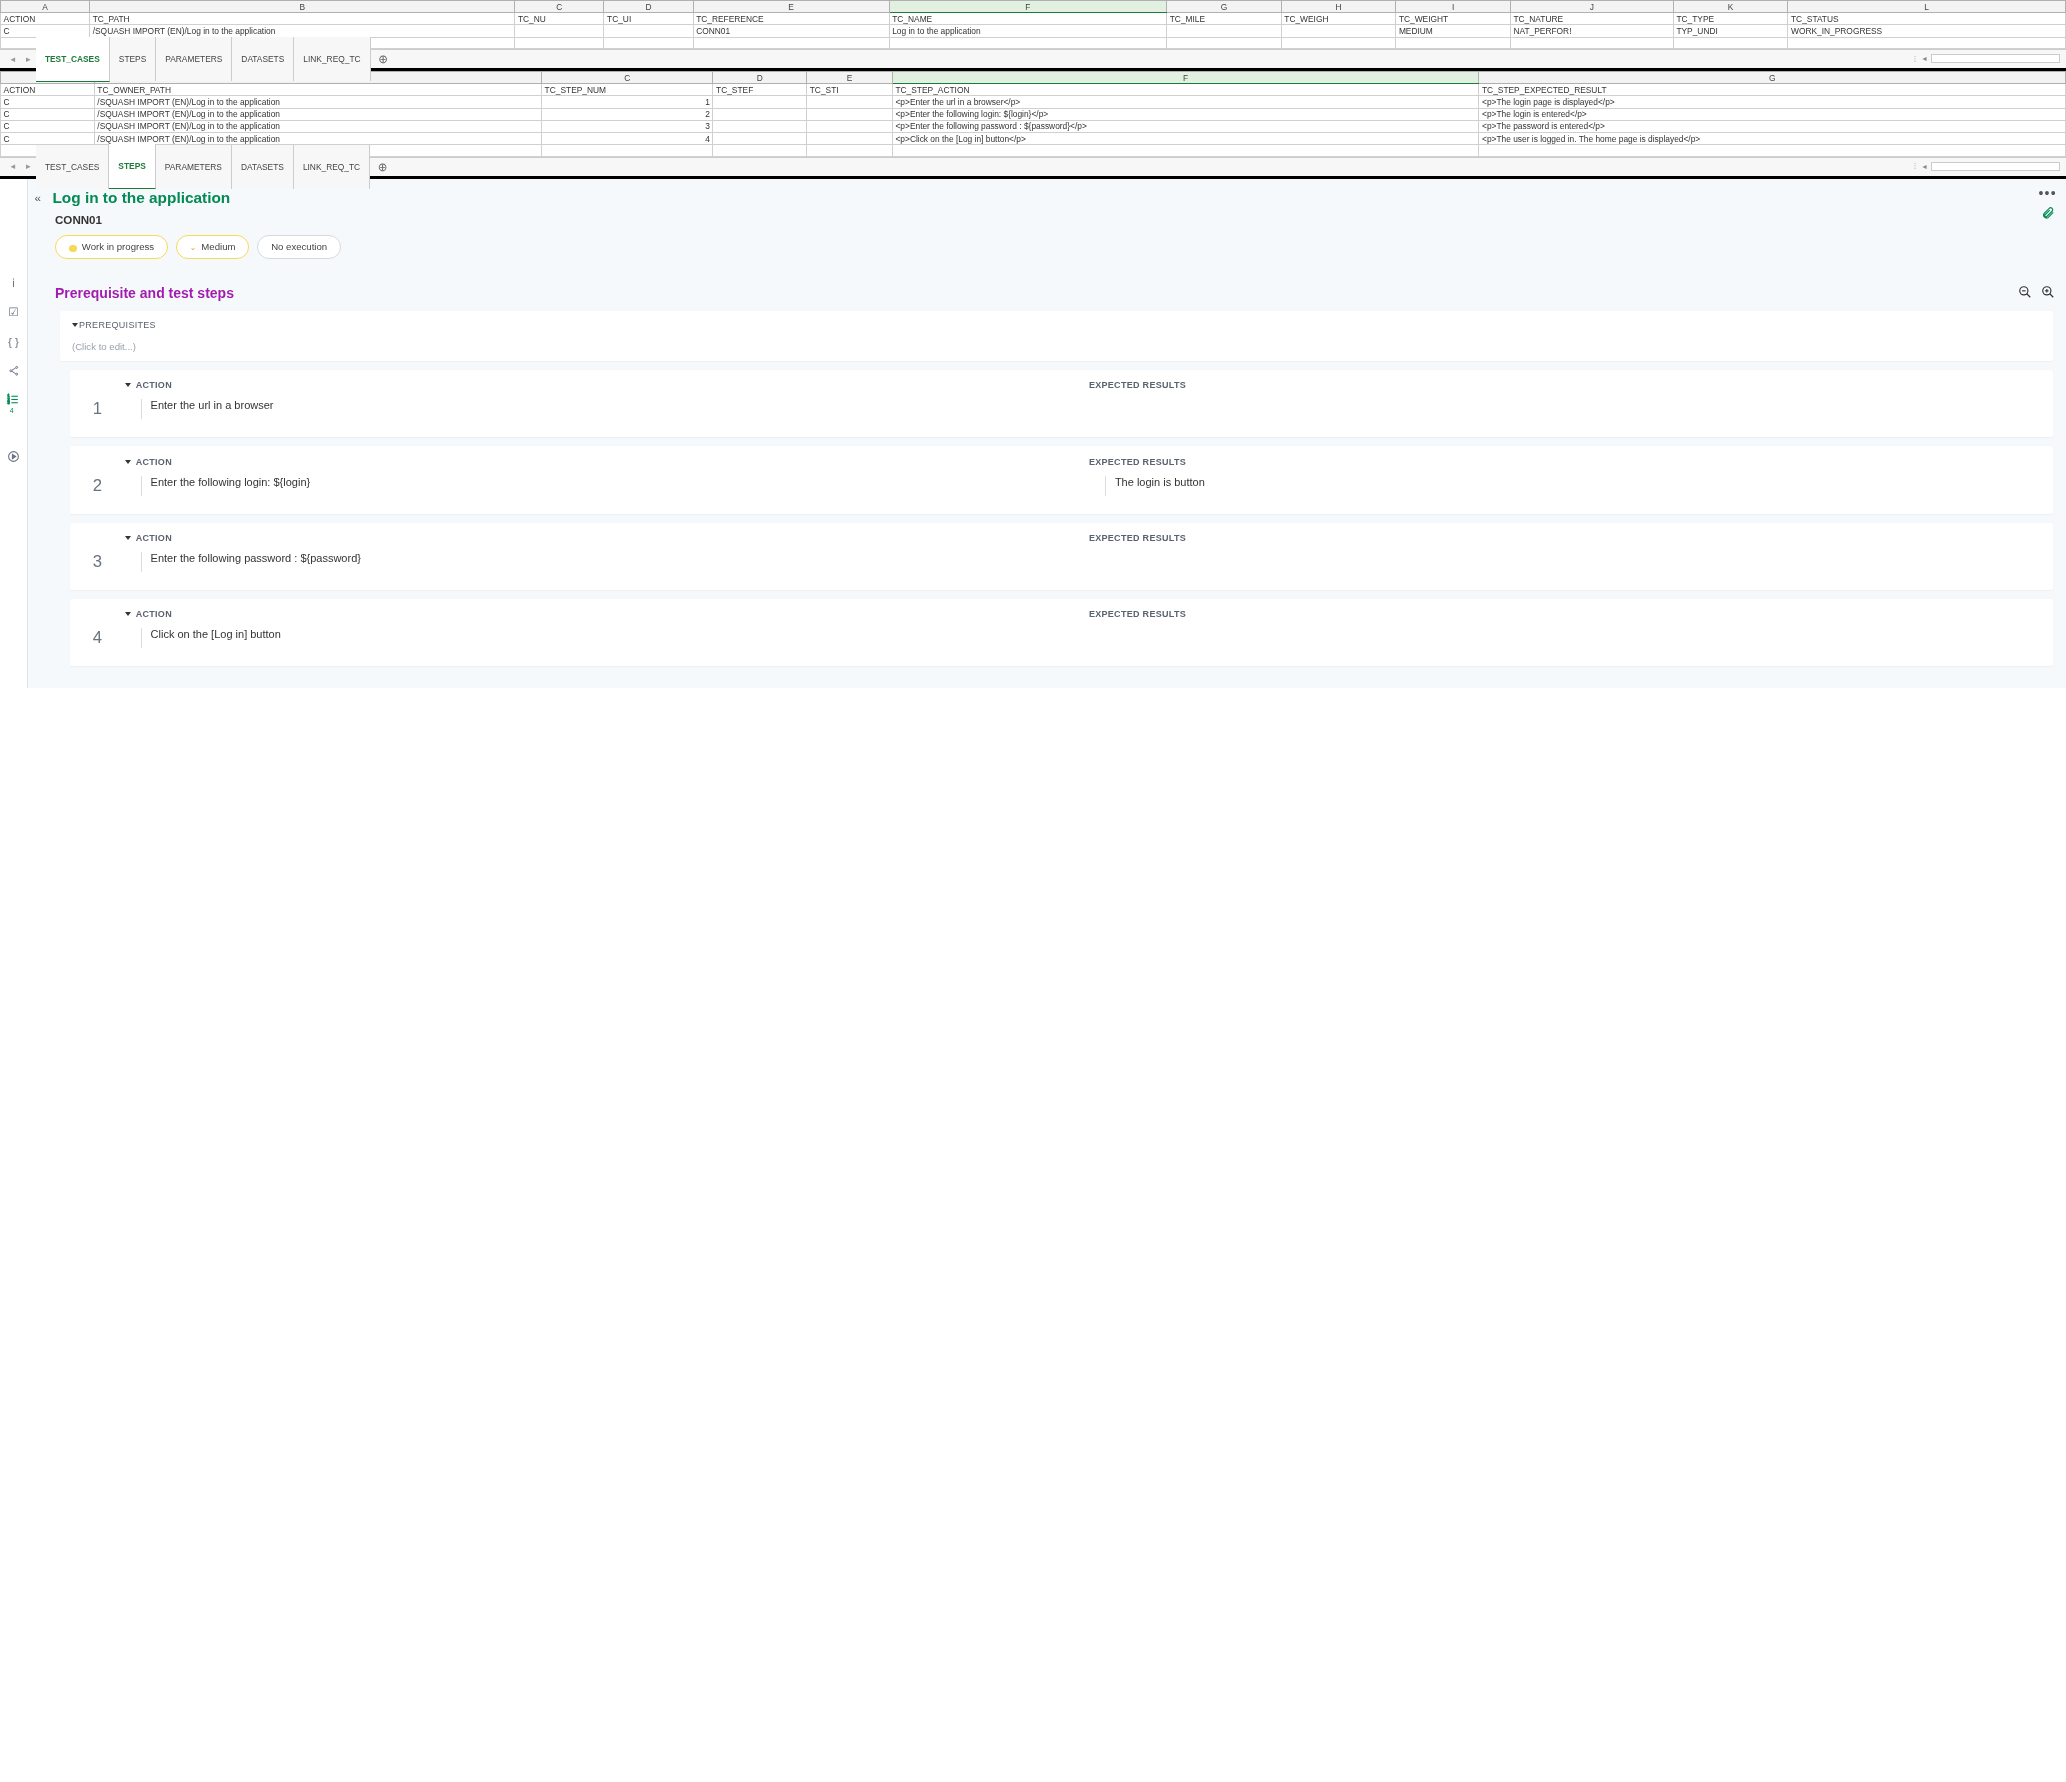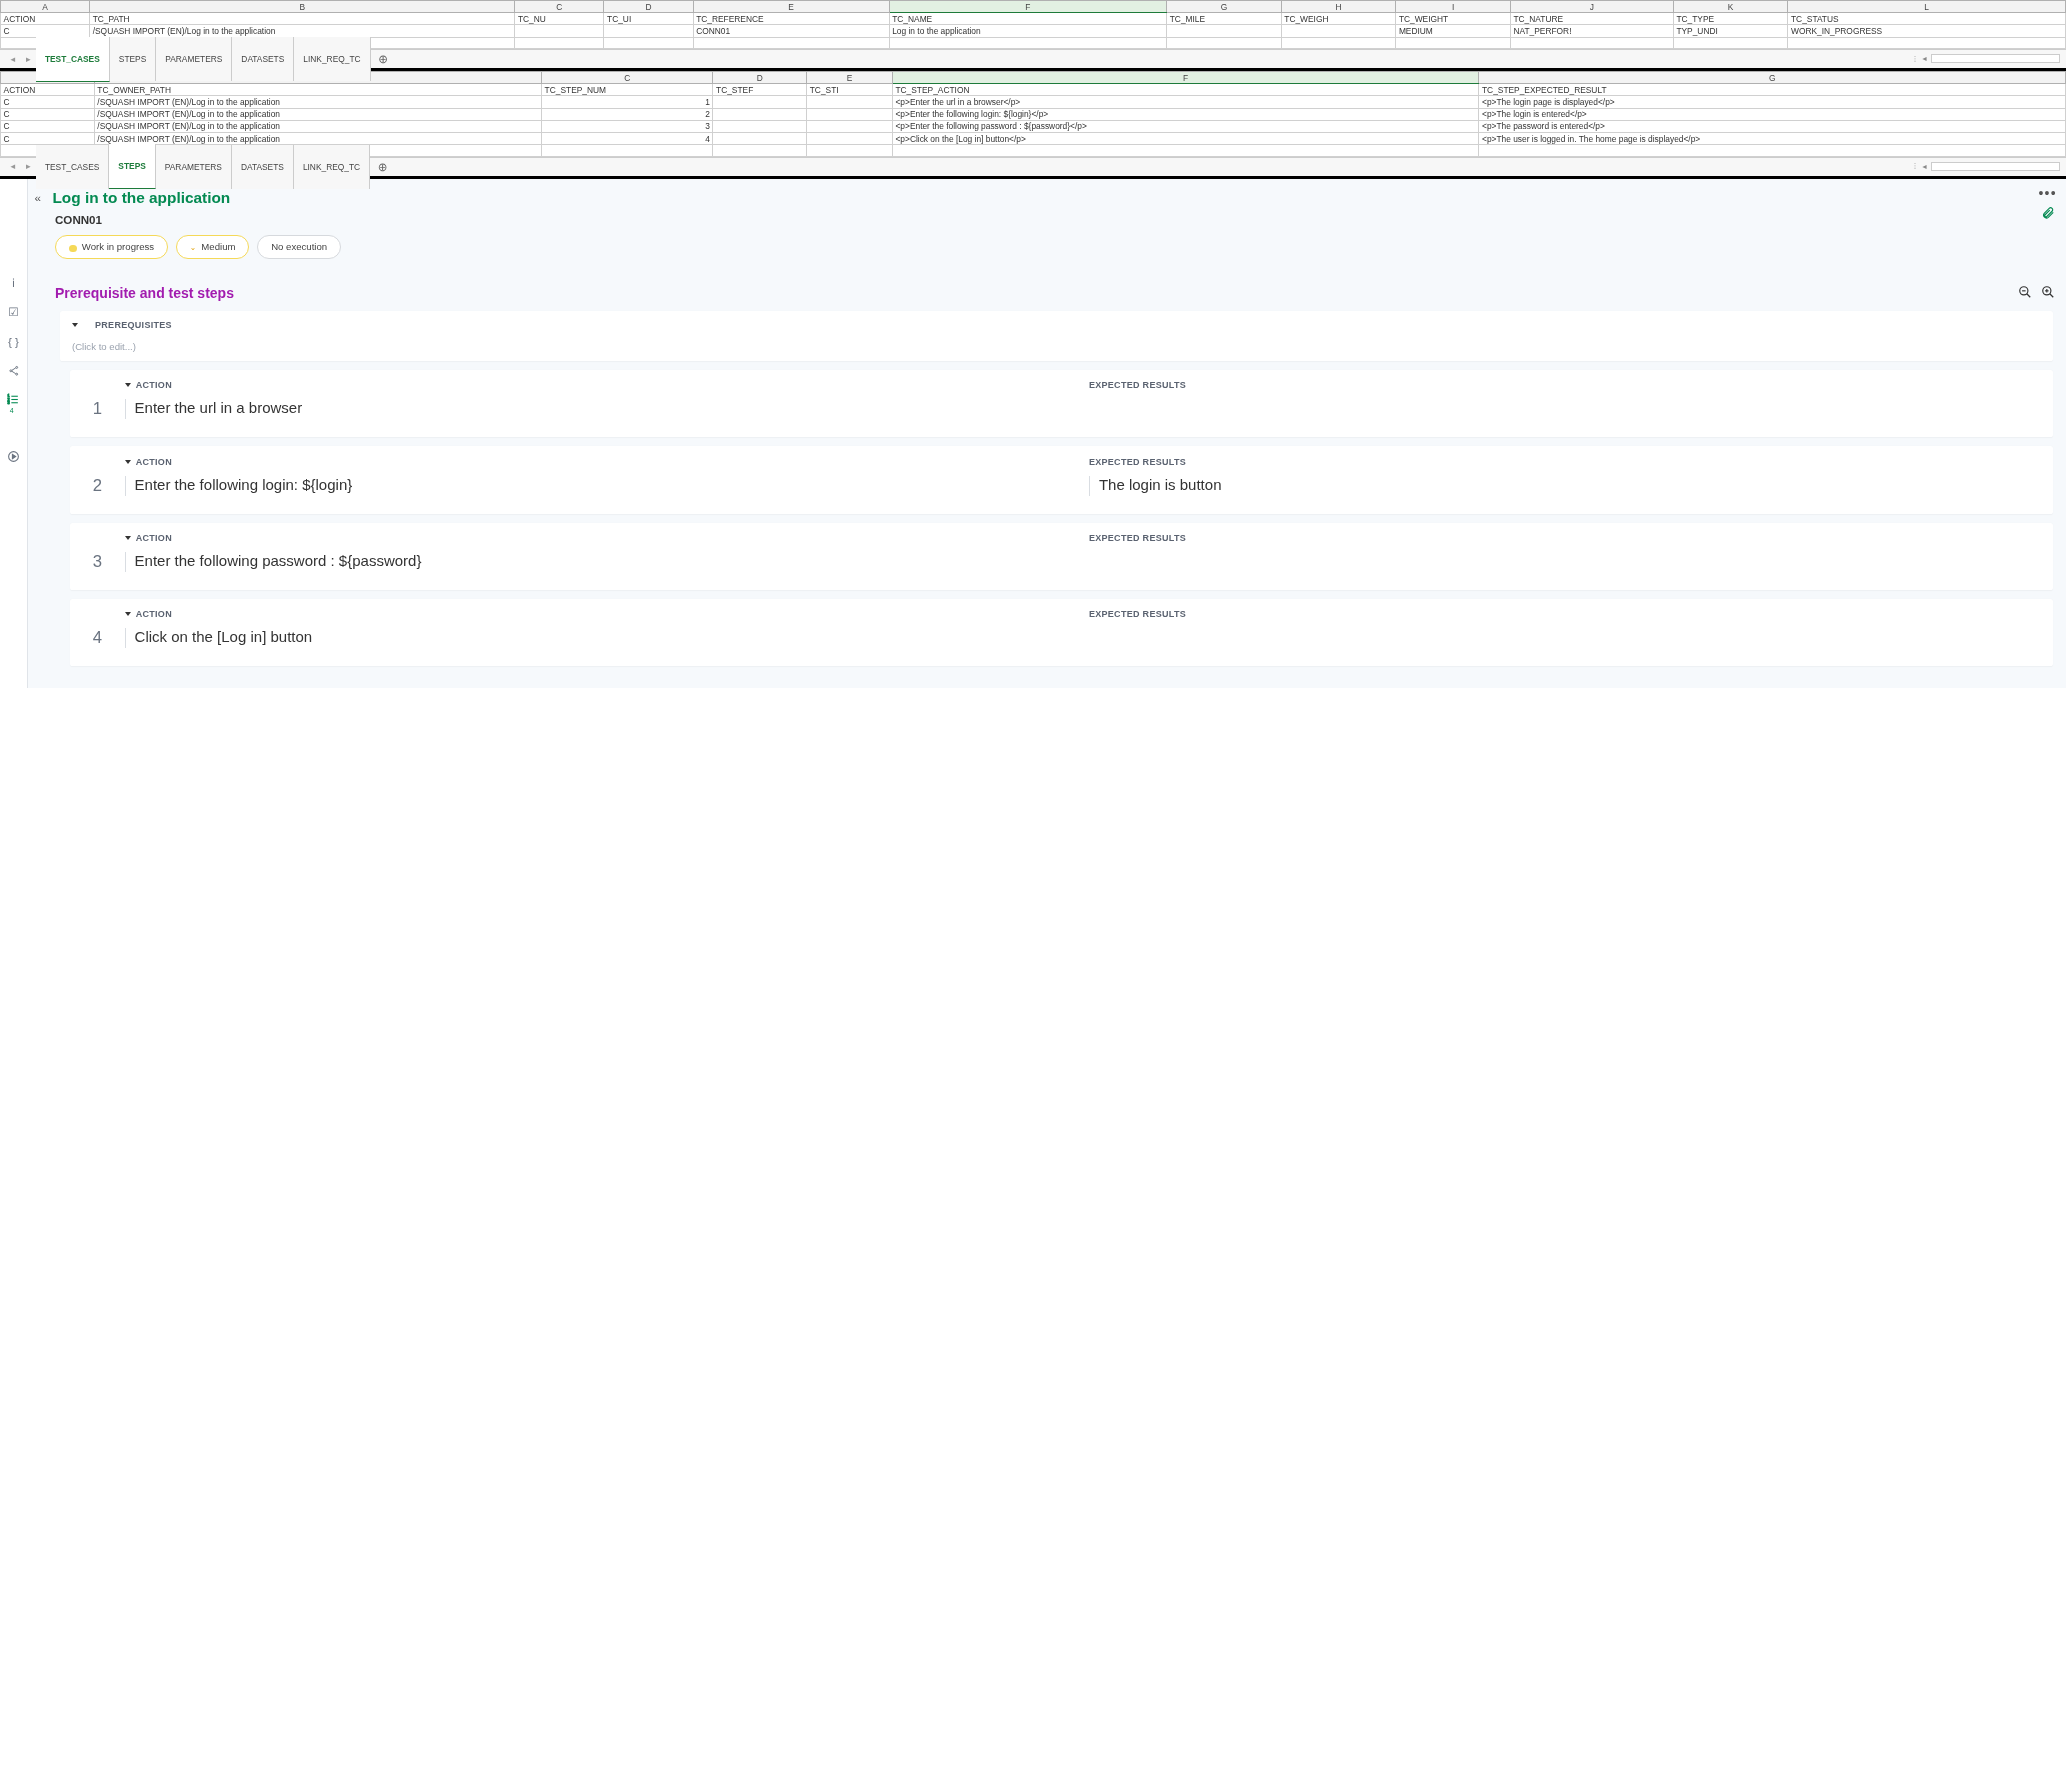--- a/index.html
+++ b/index.html
@@ -137,22 +137,22 @@
   .zoom span { cursor:pointer; }
 
   .card {
     background:#fff;
     border-radius:2.6px;
     margin: 6.4px 6.4px 9px 26px;
     padding: 9px 11.6px;
     box-shadow: 0 0.6px 1.3px rgba(0,0,0,0.04);
   }
   .prereq-hd {
-    display:flex; align-items:center; gap:17px;
-    color:#5a6270; font-size:9px; font-weight:700; letter-spacing:0.3px;
+    display:flex; align-items:center; gap:1px;
+    color:#5a6270; font-size:9px; font-weight:400; letter-spacing:0.3px;
   }
   .tri { display:inline-block; width:0;height:0;border-left:3.2px solid transparent;border-right:3.2px solid transparent;border-top:4.5px solid #333;}
   .prereq-placeholder { color:#9aa2ae; margin-top:11.6px; font-size:9.6px; }
 
   .step-card { padding: 10.3px 11.6px 18px 11.6px; margin-left: 36px; }
   .step-grid {
     display:grid;
     grid-template-columns: 31px 1fr 1fr;
     column-gap: 11.6px;
   }
@@ -161,23 +161,24 @@
     display:flex; align-items:center; justify-content:center;
   }
   .col-hd {
     display:flex; align-items:center; gap:5.1px;
     color:#5a6270; font-size:9px; font-weight:600; letter-spacing:0.3px;
     margin-bottom: 9px;
   }
   .col-body {
     border-left: 0.6px solid #d9dde2;
     padding-left: 9px;
-    font-size:15px;
+    font-size:11px;
     color:#333;
     min-height: 19.3px;
+    margin-left: 16px;
   }
 </style>
 </head>
 <body>
 
 <div class="sheet-wrap">
   <table class="sheet">
     <colgroup>
       <col class="col-xs">
         <col class="col-m">

